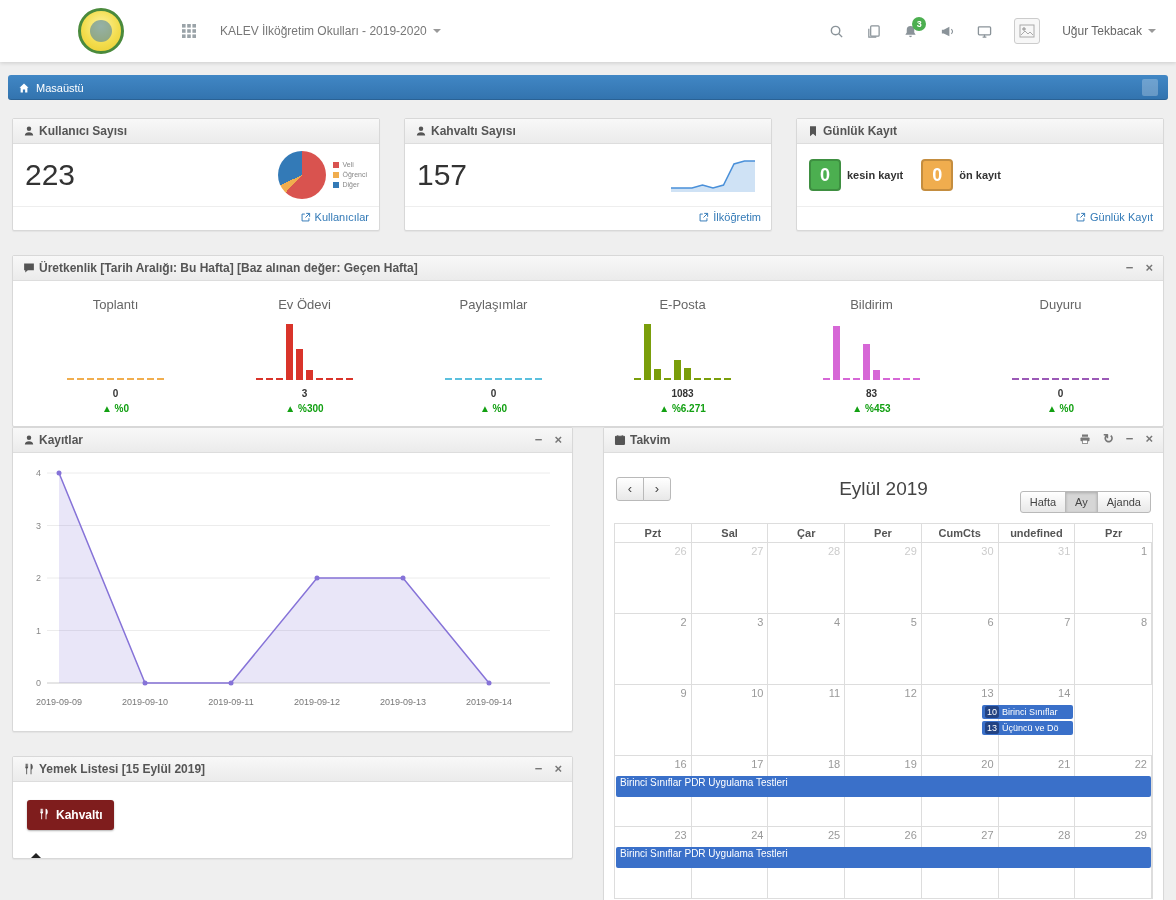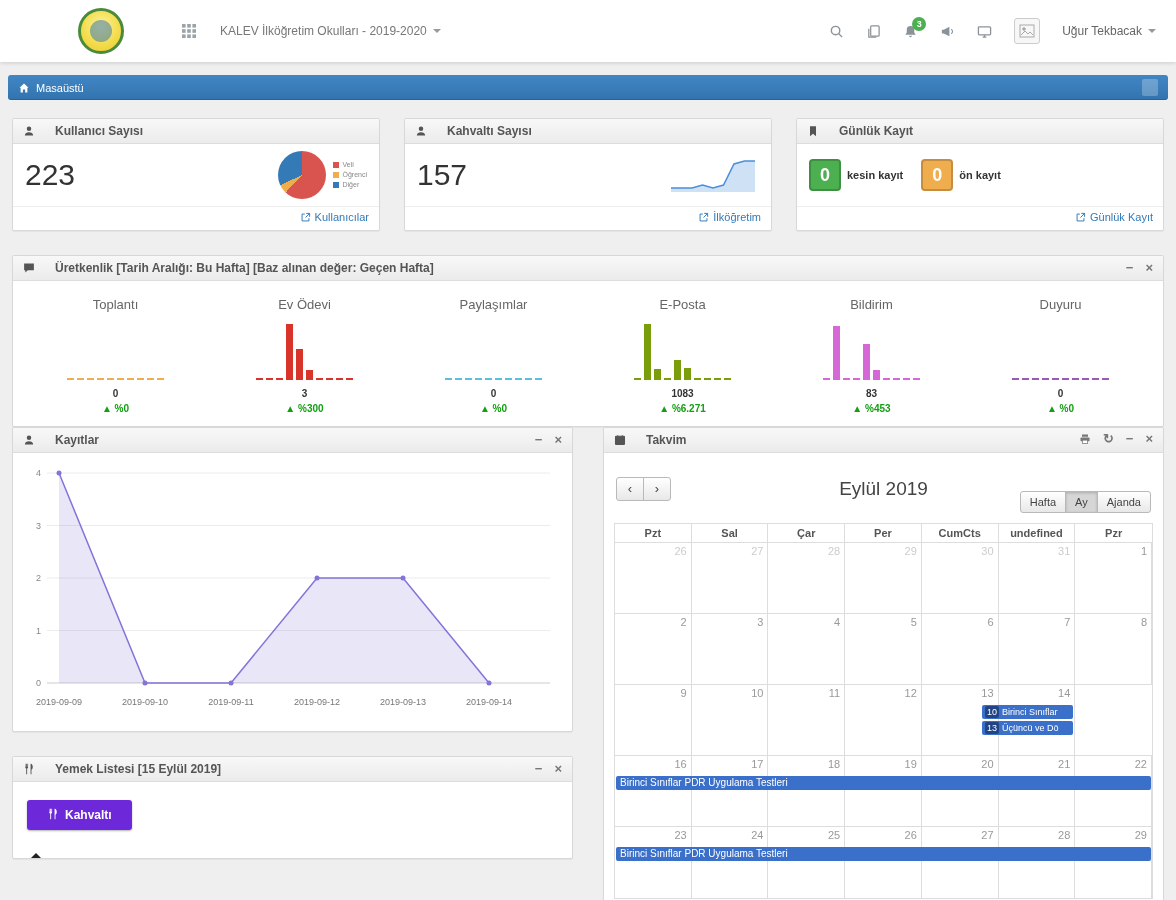--- a/index.html
+++ b/index.html
@@ -30,21 +30,21 @@
             border-radius:3px; color:#fff; display:flex; align-items:center; padding:0 10px;
             font-size:11px; gap:6px; box-shadow:inset 0 -1px 0 rgba(0,0,0,.15); }
   .breadcrumb-bar svg { width:12px; height:12px; fill:#fff; }
   .bc-tail { margin-left:auto; width:16px; height:17px; background:rgba(255,255,255,.25); border-radius:2px; }
 
   
   .content { padding:18px 12px 0; }
   .panel { background:#fff; border:1px solid #d8d8d8; border-radius:2px; box-shadow:0 1px 1px rgba(0,0,0,.05); }
   .panel-head { background:linear-gradient(#f8f8f8,#ebebeb); border-bottom:1px solid #ddd;
             padding:5px 10px; font-size:12px; font-weight:700; color:#555;
-            display:flex; align-items:center; gap:20px; }
+            display:flex; align-items:center; gap:4px; }
   .panel-head svg { width:12px; height:12px; fill:#555; flex:0 0 auto; }
   .head-tools { margin-left:auto; display:flex; gap:12px; color:#777; font-size:13px; font-weight:bold; }
   .head-tools span { cursor:pointer; line-height:12px; }
   .head-tools svg { fill:#777; }
 
   
   .stat-row { display:grid; grid-template-columns:repeat(3,1fr); gap:24px; margin-bottom:24px; }
   .card-body { padding:6px 12px; display:flex; align-items:center; justify-content:space-between; height:62px; }
   .big-num { font-size:30px; color:#333; }
   .pie-wrap { display:flex; align-items:center; gap:7px; }
@@ -70,21 +70,21 @@
   .prod-change { font-size:10px; font-weight:bold; color:#12a012; }
 
   
   .bottom-grid { display:grid; grid-template-columns:561px 1fr; gap:30px; align-items:start; }
   .records-body { padding:8px 8px 8px; }
   .tick { font-size:9px; fill:#888; }
   .xlab { font-size:9px; fill:#777; }
 
   .meals-panel { margin-top:24px; }
   .meals-body { padding:18px 14px 28px; position:relative; }
-  .meal-tab { background:#6d28d9; color:#fff; border:none; padding:8px 20px; font-size:12px;
+  .meal-tab { background:#7f1d1d; color:#fff; border:none; padding:8px 11px; font-size:12px;
               font-weight:bold; border-radius:3px; box-shadow:0 1px 2px rgba(0,0,0,.3);
               display:inline-flex; align-items:flex-start; gap:6px; cursor:pointer;
               font-family:"Liberation Sans",sans-serif; }
   .meal-tab svg { width:12px; height:12px; fill:#fff; }
   .tip-caret { position:absolute; left:18px; bottom:0; width:0; height:0;
                border:5px solid transparent; border-bottom-color:#222; }
 
   
   .cal-toolbar { padding:12px 12px 10px; position:relative; display:flex; align-items:center; }
   .cal-nav-btn { width:28px; height:24px; font-size:13px; color:#444; cursor:pointer;
@@ -106,21 +106,21 @@
             border-right:1px solid #ddd; overflow:hidden; white-space:nowrap; }
   .cal-dh:last-child { border-right:none; }
   .cal-week { display:grid; grid-template-columns:repeat(7,1fr); height:71px; position:relative;
               border-bottom:1px solid #ddd; }
   .cal-week:last-child { border-bottom:none; }
   .cal-cell { border-right:1px solid #ddd; text-align:right; padding:2px 4px; font-size:11px; color:#999; }
   .cal-cell:last-child { border-right:none; }
   .cal-cell.muted { color:#ccc; }
   .cal-cell.today { background:#fcf8e3; }
   .cal-events { position:absolute; top:20px; left:1px; right:1px; display:flex; flex-direction:column; gap:2px; }
-  .cal-bar { height:14px; color:#fff; font-size:10px; line-height:14px; padding:0 4px;
+  .cal-bar { height:21px; color:#fff; font-size:10px; line-height:14px; padding:0 4px;
              border-radius:2px; overflow:hidden; white-space:nowrap; cursor:pointer; }
   .cal-chip { height:14px; width:17%; color:#fff; font-size:9px; line-height:14px; border-radius:2px;
               padding:0 3px; white-space:nowrap; overflow:hidden; display:flex; gap:3px;
               align-items:center; cursor:pointer; }
   .chip-badge { background:rgba(0,0,30,.4); border-radius:2px; padding:0 2px; font-size:9px; line-height:12px; }
 </style>
 </head>
 <body>
 
 <div class="page">

